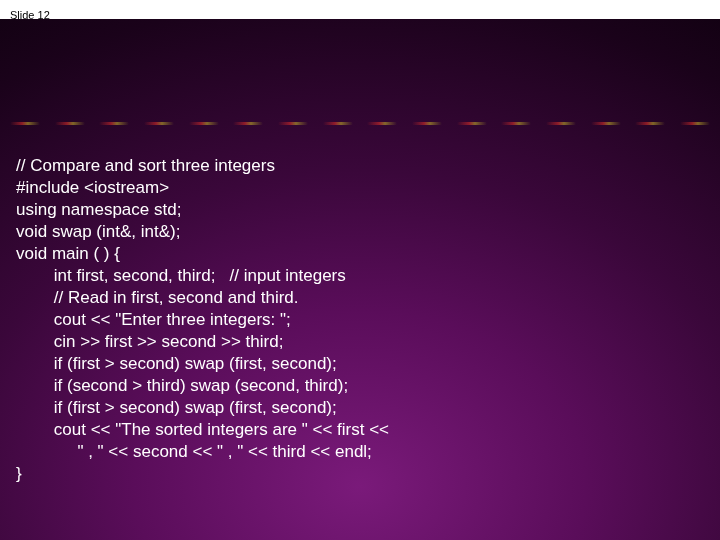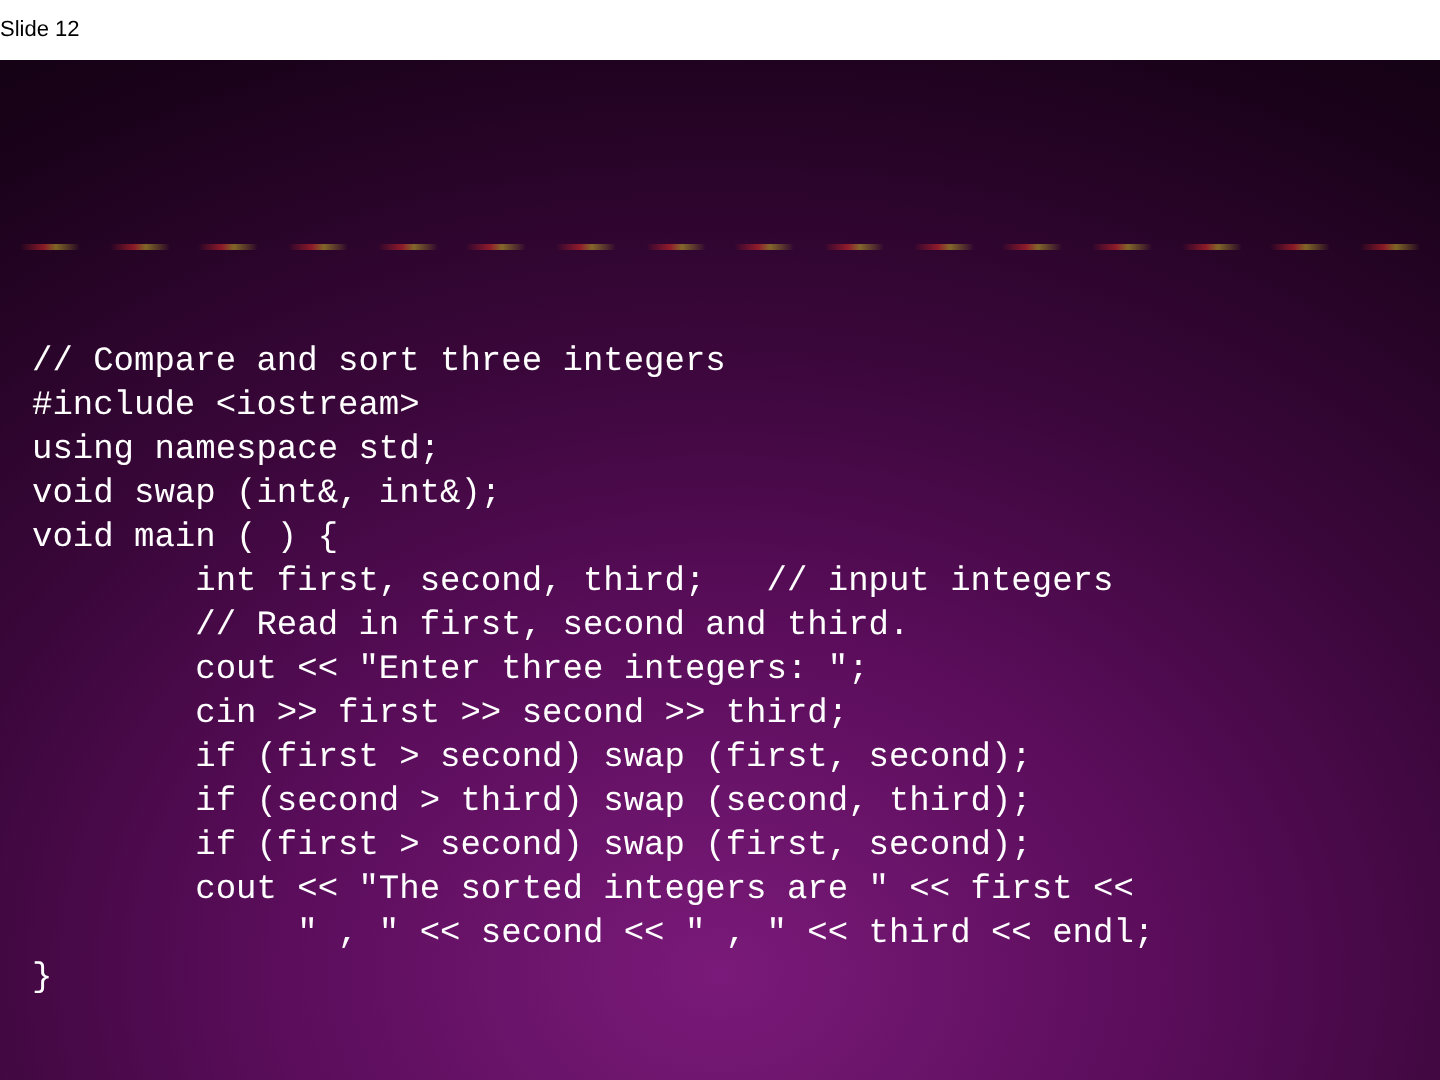--- a/index.html
+++ b/index.html
@@ -20,26 +20,27 @@
                 #5a0d5a 25%,
                 #3a073a 45%,
                 #1a021a 70%,
                 #000 100%);
   }
   .header {
     position: absolute;
     top: 0;
     left: 0;
     width: 720px;
-    height: 30px;
+    height: 19px;
     background: #fff;
     color: #000;
     font-family: Arial, Helvetica, sans-serif;
     font-size: 11px;
     line-height: 30px;
+    padding-left: 10px;
     box-sizing: border-box;
   }
   .divider {
     position: absolute;
     top: 122px;
     left: 0;
     width: 720px;
     height: 6px;
     display: flex;
     justify-content: space-between;
@@ -55,22 +56,21 @@
   }
   .code {
     position: absolute;
     top: 155px;
     left: 16px;
     width: 700px;
     color: #fff;
     font-size: 17px;
     line-height: 22px;
     white-space: pre;
-    font-family: Liberation Mono, monospace;
-    margin-top: 16px;
+    font-family: Liberation Sans, sans-serif;
   }
 </style>
 </head>
 <body>
 
 <div class="slide">
 
   <div class="header">
     <span>Slide 12</span>
   </div>

